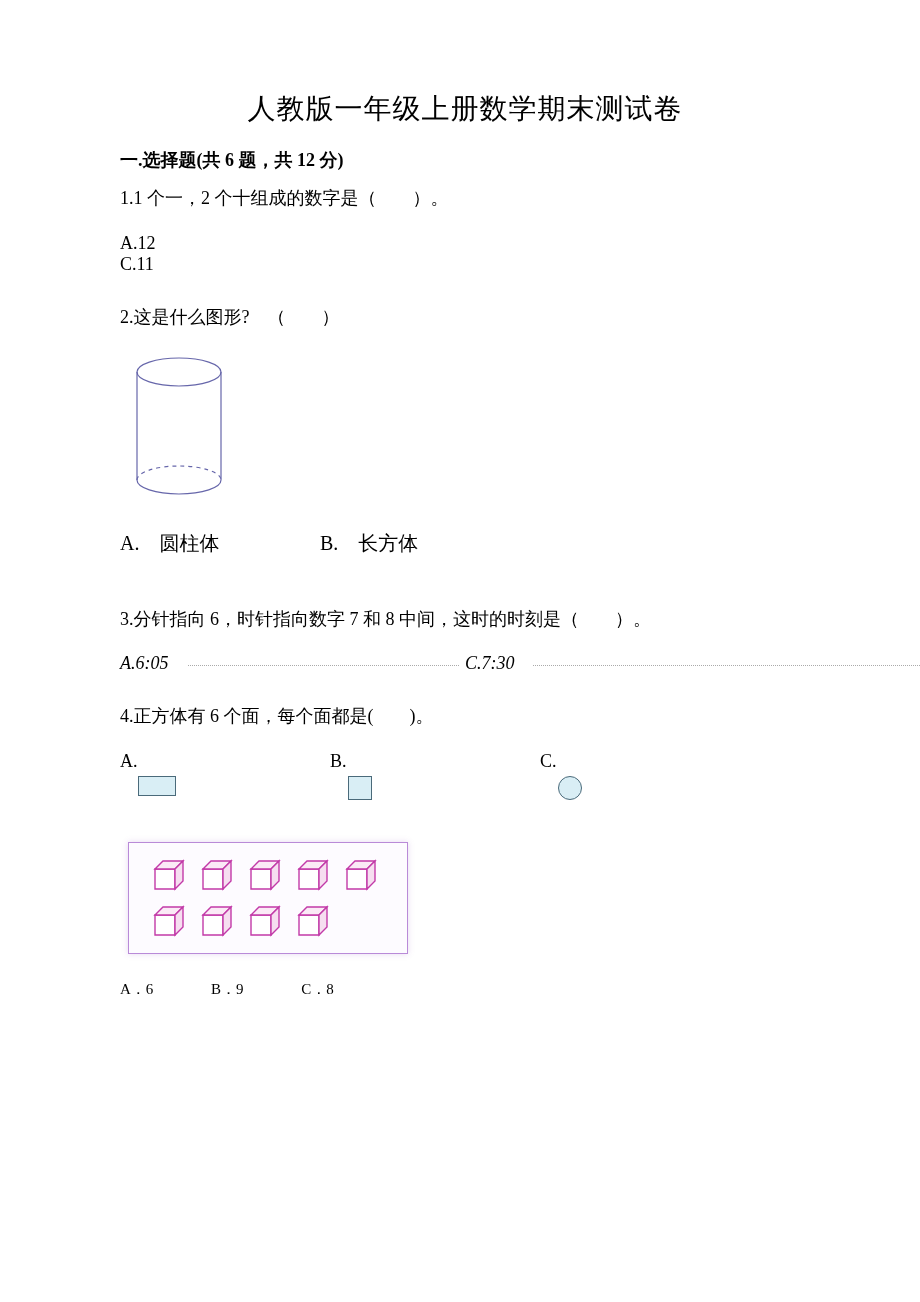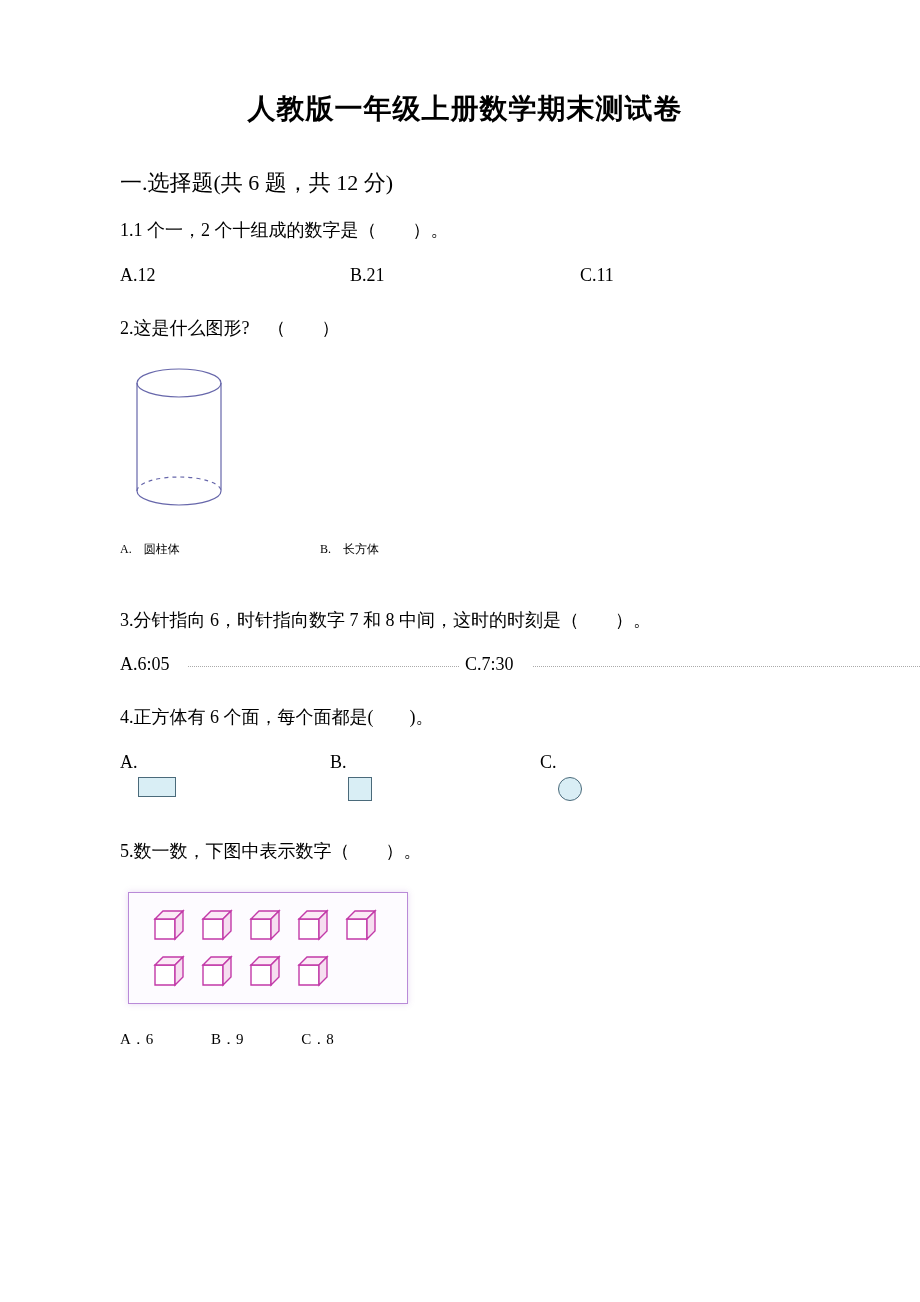--- a/index.html
+++ b/index.html
@@ -9,59 +9,61 @@
     font-family: "SimSun", "宋体", serif;
     width: 920px;
     color: #000;
   }
   .page {
     padding: 90px 110px 40px 120px;
     box-sizing: border-box;
   }
   .title {
     text-align: center;
-    font-weight: bold;
+    font-weight: normal;
     font-size: 28px;
     letter-spacing: 1px;
-    margin-bottom: 40px;
+    margin-bottom: 20px;
   }
   .section-header {
-    font-weight: normal;
-    font-size: 22px;
-    margin-bottom: 18px;
+    font-weight: bold;
+    font-size: 18px;
+    margin-bottom: 12px;
   }
   .q {
     font-size: 18px;
     line-height: 1.6;
     margin-bottom: 20px;
   }
   .opts-row {
     font-size: 18px;
     display: flex;
     margin-bottom: 28px;
+    flex-direction: column;
   }
   .opt-col {
     flex: 1;
   }
   .cylinder-wrap {
     margin: 8px 0 24px 4px;
   }
   .opts-row-wide {
-    font-size: 12px;
+    font-size: 20px;
     display: flex;
     margin: 4px 0 48px 0;
   }
   .opts-row-wide .ocol {
     width: 200px;
   }
   .dotted-opts {
     font-size: 18px;
     display: flex;
     position: relative;
     margin-bottom: 28px;
+    font-style: italic;
   }
   .dotted-opts .cell {
     position: relative;
     flex: 1;
   }
   .dotted-opts .cell.sep::after {
     content: "";
     position: absolute;
     top: 12px;
     left: 68px;
@@ -133,21 +135,20 @@
 
 <div class="page">
   <div class="title">人教版一年级上册数学期末测试卷</div>
 
   <div class="section-header">一.选择题(共 6 题，共 12 分)</div>
 
   
   <div class="q">1.1 个一，2 个十组成的数字是（　　）。</div>
   <div class="opts-row">
     <div class="opt-col">A.12</div>
-    <div class="opt-col">B.21</div>
     <div class="opt-col">C.11</div>
   </div>
 
   
   <div class="q">2.这是什么图形?　（　　）</div>
   <div class="cylinder-wrap">
     <svg width="110" height="150" viewBox="0 0 110 150">
       <ellipse cx="55" cy="20" rx="42" ry="14" fill="#ffffff" stroke="#6666aa" stroke-width="1.2"></ellipse>
       <line x1="13" y1="20" x2="13" y2="128" stroke="#6666aa" stroke-width="1.2"></line>
       <line x1="97" y1="20" x2="97" y2="128" stroke="#6666aa" stroke-width="1.2"></line>
@@ -184,21 +185,20 @@
     </div>
     <div class="scol">
       <div class="shape-label">C.</div>
       <div class="shape-box">
           <div class="circ"></div>
         </div>
     </div>
   </div>
 
   
-  <div class="q">5.数一数，下图中表示数字（　　）。</div>
   <div class="cubes-box">
     <div class="cubes-row">
         <svg width="34" height="34" viewBox="0 0 34 34" class="cube-svg">
           <path d="M4 12 L24 12 L24 32 L4 32 Z" fill="#ffffff" stroke="#c23aa8" stroke-width="1.4"></path>
           <path d="M4 12 L12 4 L32 4 L24 12 Z" fill="#fbeaf6" stroke="#c23aa8" stroke-width="1.4"></path>
           <path d="M24 12 L32 4 L32 24 L24 32 Z" fill="#f6def0" stroke="#c23aa8" stroke-width="1.4"></path>
         </svg>
         <svg width="34" height="34" viewBox="0 0 34 34" class="cube-svg">
           <path d="M4 12 L24 12 L24 32 L4 32 Z" fill="#ffffff" stroke="#c23aa8" stroke-width="1.4"></path>
           <path d="M4 12 L12 4 L32 4 L24 12 Z" fill="#fbeaf6" stroke="#c23aa8" stroke-width="1.4"></path>

